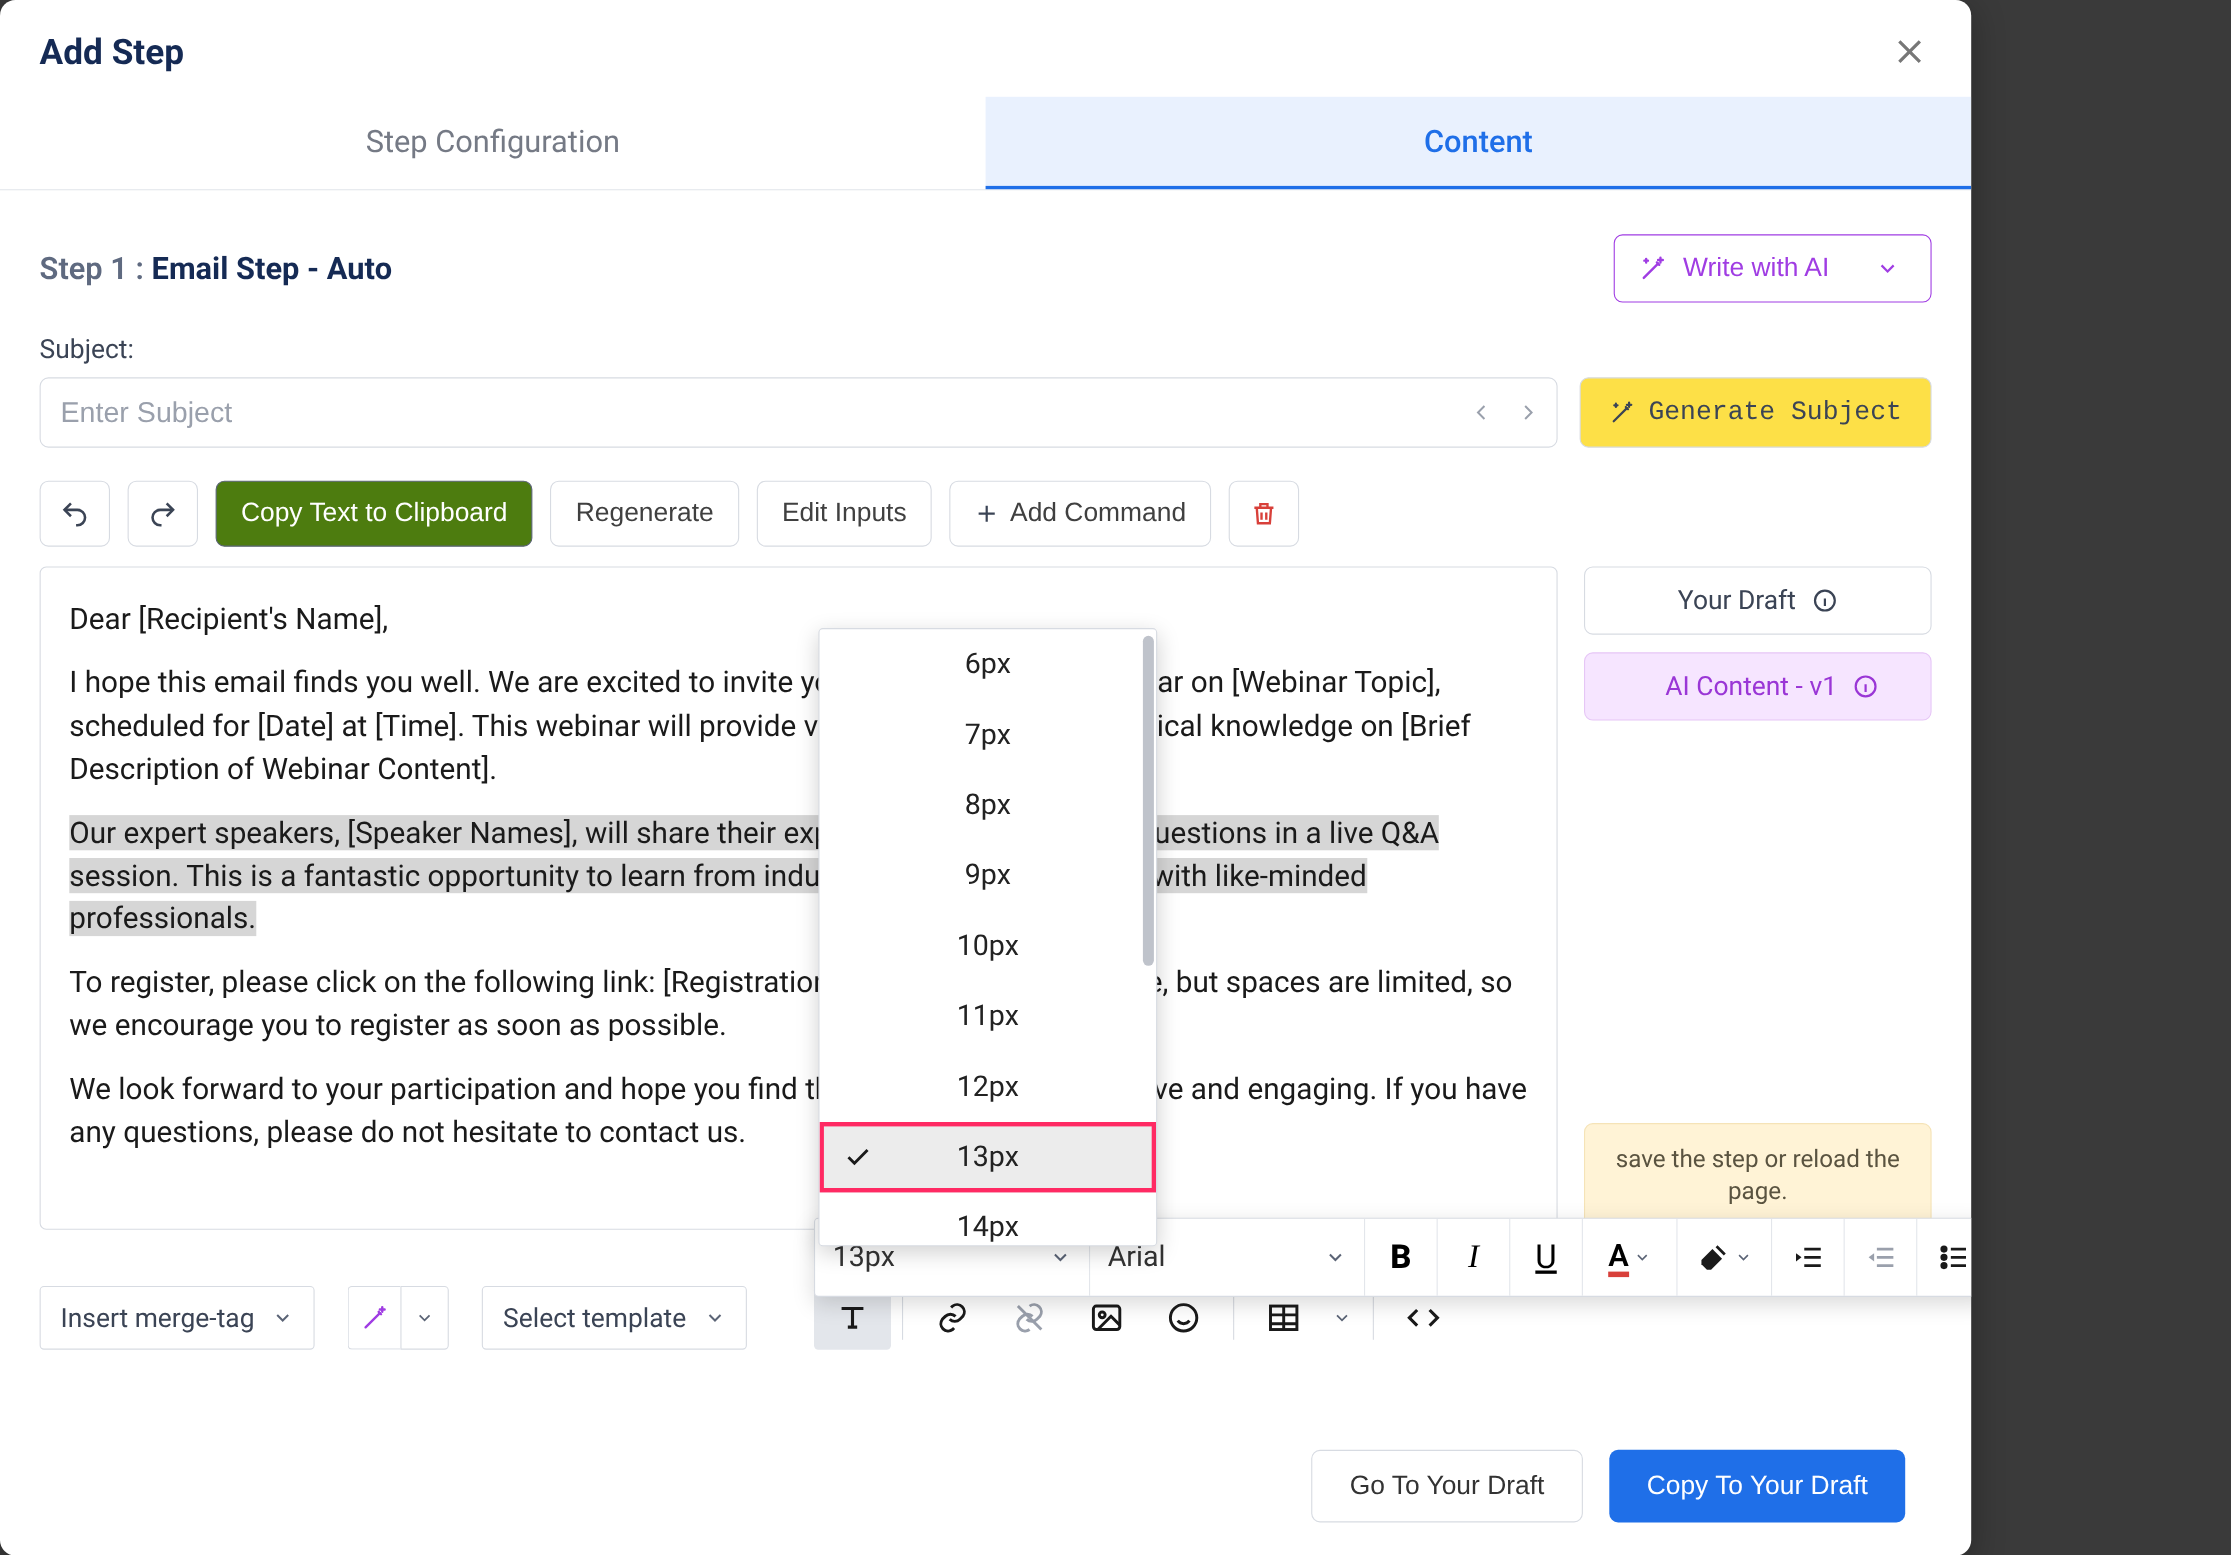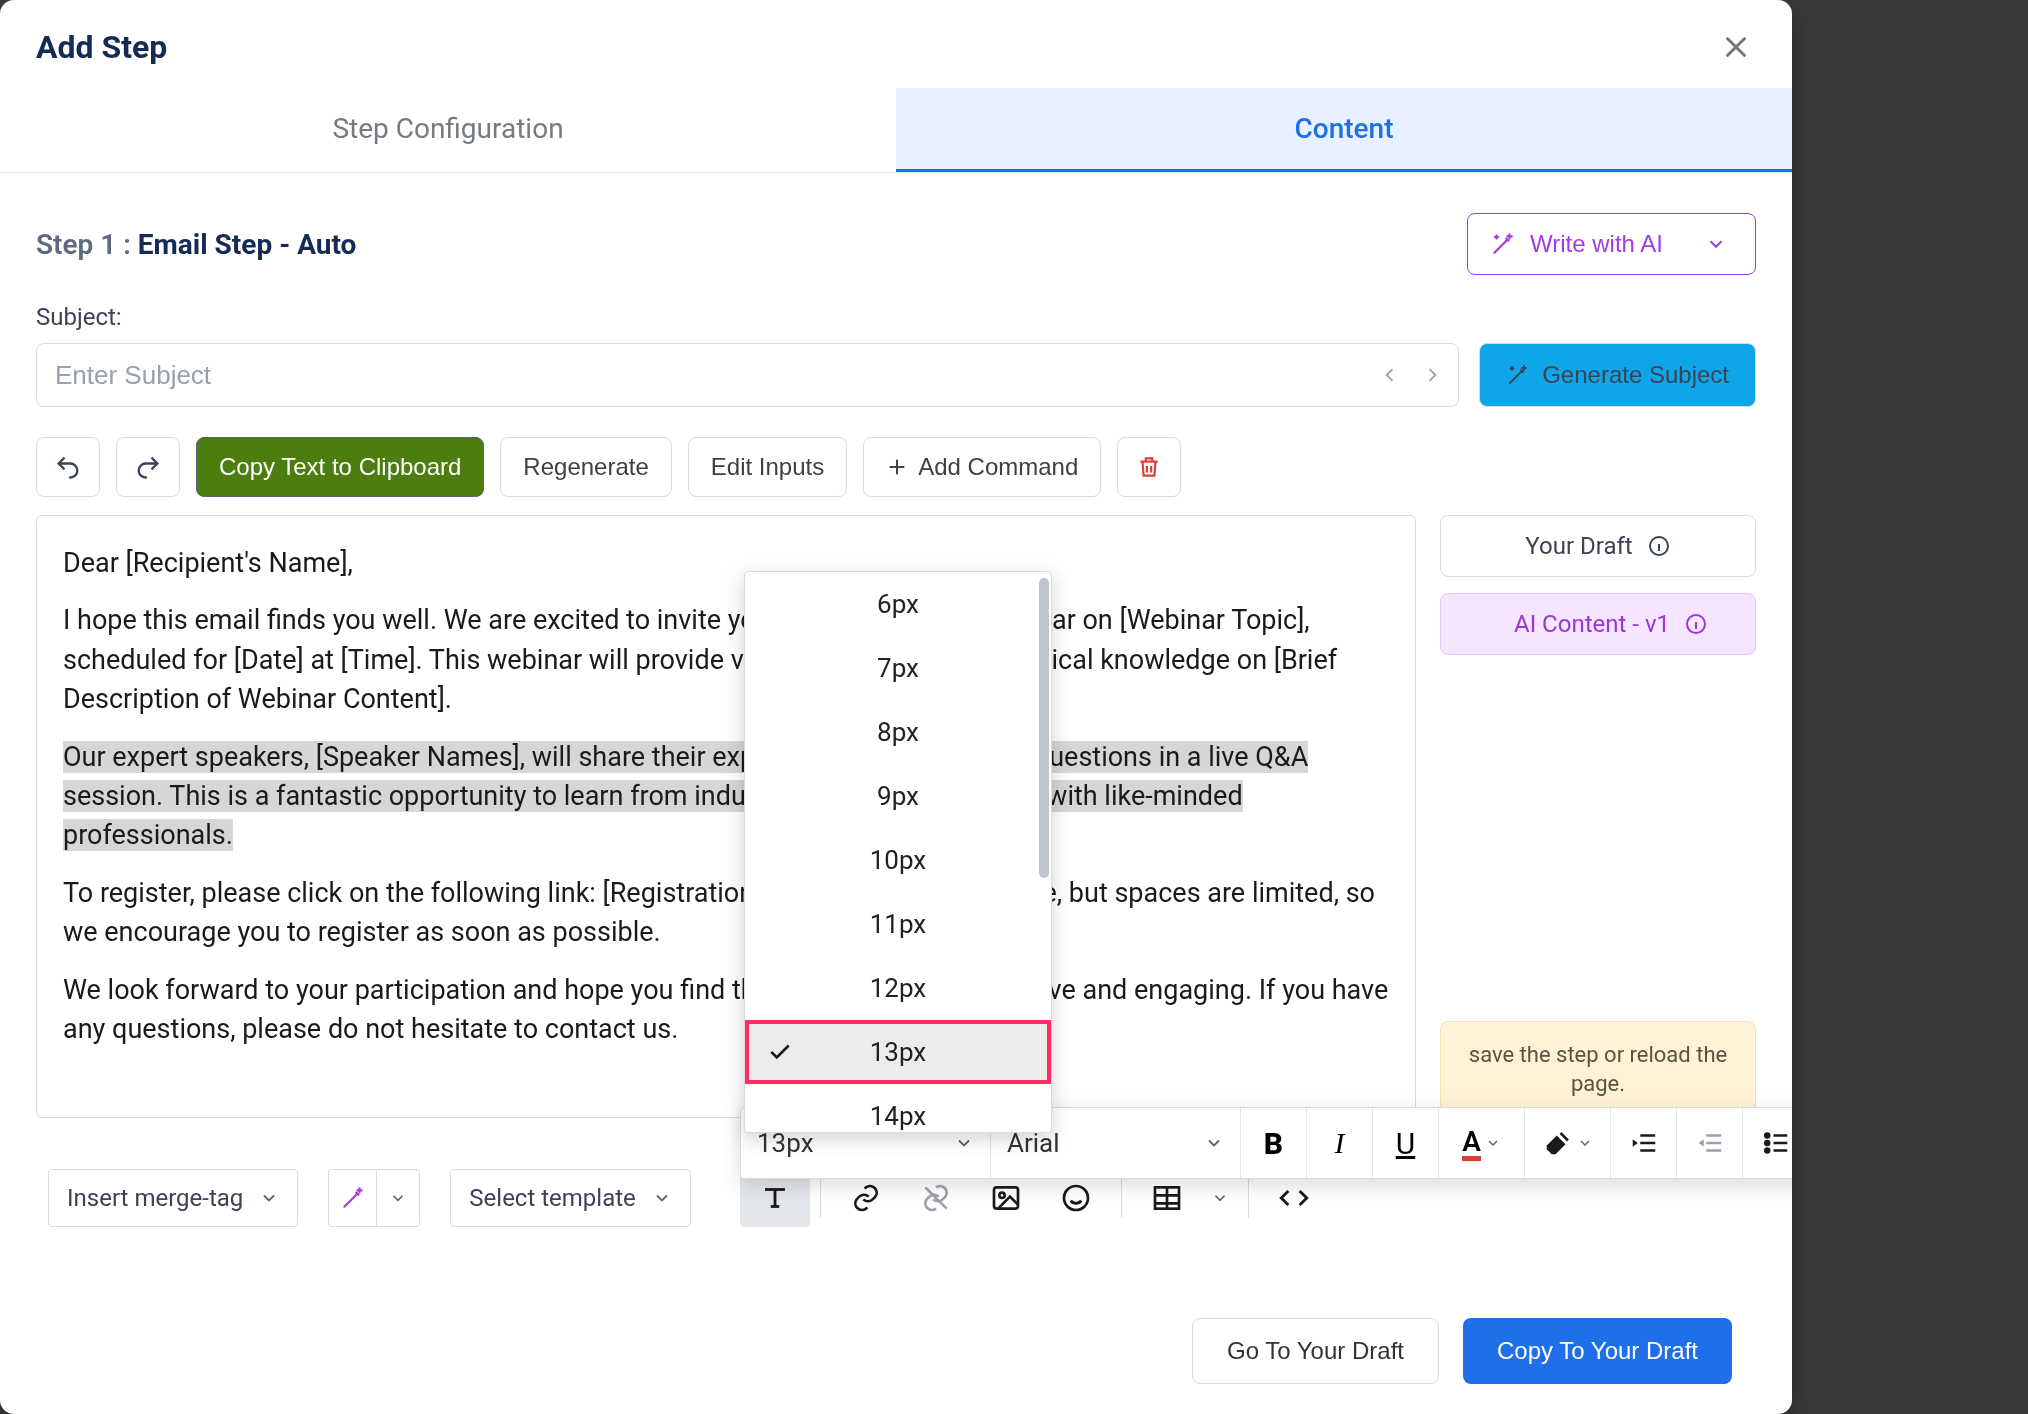--- a/index.html
+++ b/index.html
@@ -23,36 +23,36 @@
   .step-title .name { color:#152a54; font-weight:700; }
   .write-ai { display:flex; align-items:center; gap:14px; border:1.5px solid #a03de3; color:#a03de3; background:#fff; height:62px; padding:0 28px 0 22px; border-radius:8px; font-size:24px; font-weight:500; cursor:pointer; }
   .write-ai .chev { margin-left:28px; }
   .subject-label { font-size:24px; color:#3b4455; margin-bottom:12px; }
   .subject-row { display:flex; gap:20px; margin-bottom: 30px; }
   .subject-input-wrap { flex:1; display:flex; align-items:center; border:1.5px solid #d7dbe2; border-radius:8px; height:64px; padding:0 16px 0 18px; }
   .subject-input { flex:1; border:none; outline:none; font-size:26px; color:#333; }
   .subject-input::placeholder { color:#9aa0ac; }
   .chev-lr { display:flex; gap:22px; color:#9aa0ac; }
   .chev-lr span{ cursor:pointer; }
-  .gen-subject { display:flex; align-items:center; gap:12px; border:1.5px solid #d7dbe2; color:#3b4455; background:#0ea5e9; height:64px; padding:16px 26px; border-radius:8px; font-size:24px; cursor:pointer; }
+  .gen-subject { display:flex; align-items:center; gap:12px; border:1.5px solid #d7dbe2; color:#3b4455; background:#fde047; height:64px; padding:16px 26px; border-radius:8px; font-size:24px; cursor:pointer;font-family:Liberation Mono, monospace; }
   .toolbar-row { display:flex; gap:16px; margin-bottom:18px; }
   .tb-btn { display:flex; align-items:center; justify-content:center; gap:10px; height:60px; padding:0 22px; border:1.5px solid #d7dbe2; border-radius:8px; font-size:24px; color:#404040; background:#fff; cursor:pointer; }
   .tb-btn.iconly { width:64px; padding:0; }
   .tb-btn.primary-gray { background:#4d7c0f; color:#fff; border-color:#5b6476; }
   .tb-btn.trash { color:#d8403a; }
   .editor-row { display:flex; gap:24px; }
   .editor { flex:1; border:1.5px solid #d7dbe2; border-radius:6px; padding:28px 26px; font-size:27px; color:#1a1a1a; line-height:1.46; height:603px; overflow:hidden; position:relative; }
   .editor p { margin-bottom: 18px; }
   .editor .hl { background:#d6d6d6; }
   .side { width:316px; display:flex; flex-direction:column; gap:16px; }
   .side-card { display:flex; align-items:center; justify-content:center; gap:14px; height:62px; border-radius:8px; font-size:24px; cursor:pointer; }
   .side-card.draft { border:1.5px solid #d7dbe2; color:#3b4455; background:#fff; }
   .side-card.ai { border:1.5px solid #e6c6f6; background:#f6e5ff; color:#9a36d6;padding-left:26px; }
   .note { margin-top:auto; background:#fff3d6; border:1px solid #f5e3b7; color:#5a5340; padding:18px; font-size:22px; line-height:1.35; border-radius:8px; text-align:center; }
-  .bottom-bar { position:absolute; left:48px; bottom:187px; display:flex; gap:30px; align-items:center; }
+  .bottom-bar { position:absolute; left:36px; bottom:187px; display:flex; gap:30px; align-items:center; }
   .sel { display:flex; align-items:center; gap:12px; height:58px; border:1.5px solid #d7dbe2; border-radius:4px; background:#fff; font-size:24px; color:#3b4455; padding:0 18px; cursor:pointer; }
   .sel .chev { margin-left:4px; color:#5b6476; }
   .wand-split { display:flex; }
   .wand-split .l { border:1.5px solid #d7dbe2; border-right:none; border-radius:4px 0 0 4px; width:48px; height:58px; display:flex; align-items:center; justify-content:center;}
   .wand-split .r { border:1.5px solid #d7dbe2; border-radius:0 4px 4px 0; width:44px; height:58px; display:flex; align-items:center; justify-content:center; color:#5b6476; cursor:pointer;}
   .editor-lowbar { position:absolute; left:740px; bottom:187px; display:flex; align-items:center; gap:0; }
   .lb-btn { width:70px; height:58px; display:flex; align-items:center; justify-content:center; color:#333; cursor:pointer; }
   .lb-btn.active { background:#e3e6eb; border-radius:4px; }
   .divider { width:1px; height:40px; background:#d7dbe2; margin:0 10px; }
 

